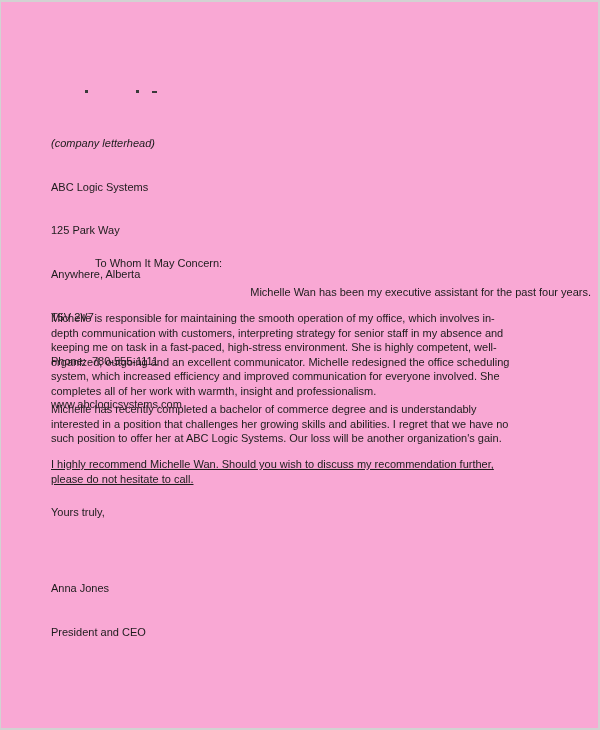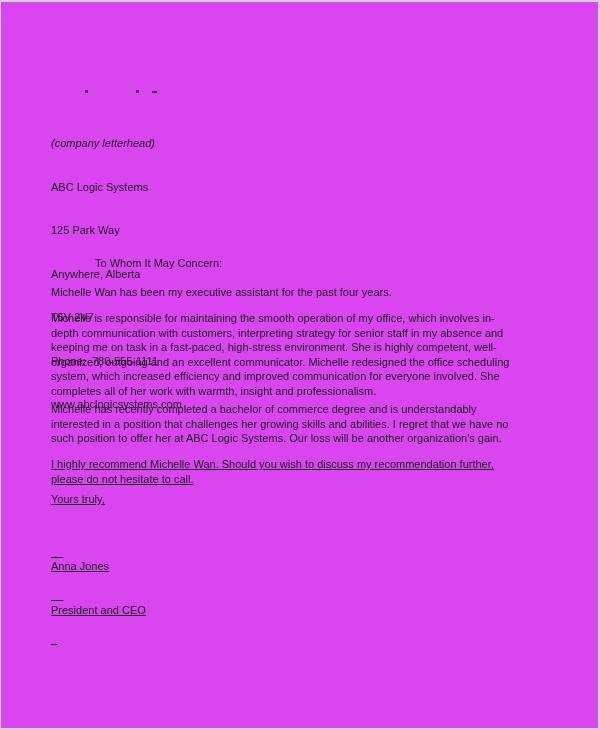--- a/index.html
+++ b/index.html
@@ -1,21 +1,21 @@
 <!DOCTYPE html>
 <html><head>
 <meta charset="utf-8">
 <style>
   html, body { margin: 0; padding: 0; background: #ffffff; }
   .page {
     position: relative;
     width: 600px;
     height: 730px;
     box-sizing: border-box;
-    background: #d946ef;
+    background: #f9a8d4;
     border: 1px solid #d2d2d2;
     border-top-width: 2px;
     border-right-width: 2px;
     border-bottom-width: 2px;
     font-family: "Liberation Sans", "DejaVu Sans", sans-serif;
     font-size: 11px;
     line-height: 14.5px;
     color: #1c1c1c;
     overflow: hidden;
   }
@@ -52,36 +52,36 @@
     <div class="lh-line">125 Park Way</div>
     <div class="lh-line">Anywhere, Alberta</div>
     <div class="lh-line">T5V 2V7</div>
     <div class="lh-line">Phone:  780-555-1111</div>
     <div class="lh-line">www.abclogicsystems.com</div>
   </div>
 
 
   <div class="block" style="top:254px;margin-left:44px;">To Whom It May Concern:</div>
 
-  <div class="block" style="top:283px;">Michelle Wan has been my executive assistant for the past four years.</div>
+  <div class="block" style="top:283px;text-align:right;">Michelle Wan has been my executive assistant for the past four years.</div>
 
   <div class="block" style="top:309px;">Michelle is responsible for maintaining the smooth operation of my office, which involves in-
 depth communication with customers, interpreting strategy for senior staff in my absence and
 keeping me on task in a fast-paced, high-stress environment. She is highly competent, well-
 organized, outgoing and an excellent communicator. Michelle redesigned the office scheduling
 system, which increased efficiency and improved communication for everyone involved. She
 completes all of her work with warmth, insight and professionalism.</div>
 
   <div class="block" style="top:400px;">Michelle has recently completed a bachelor of commerce degree and is understandably
 interested in a position that challenges her growing skills and abilities. I regret that we have no
 such position to offer her at ABC Logic Systems. Our loss will be another organization's gain.</div>
 
   <div class="block" style="top:455px;text-decoration:underline;">I highly recommend Michelle Wan. Should you wish to discuss my recommendation further,
 please do not hesitate to call.</div>
 
-  <div class="block" style="top:490px;text-decoration:underline;">Yours truly,</div>
+  <div class="block" style="top:503px;">Yours truly,</div>
 
-  <div class="block" style="top:528px;text-decoration:underline;">
+  <div class="block" style="top:550px;">
     <div>Anna Jones</div>
     <div>President and CEO</div>
   </div>
 
 </div>
 
 </body></html>

